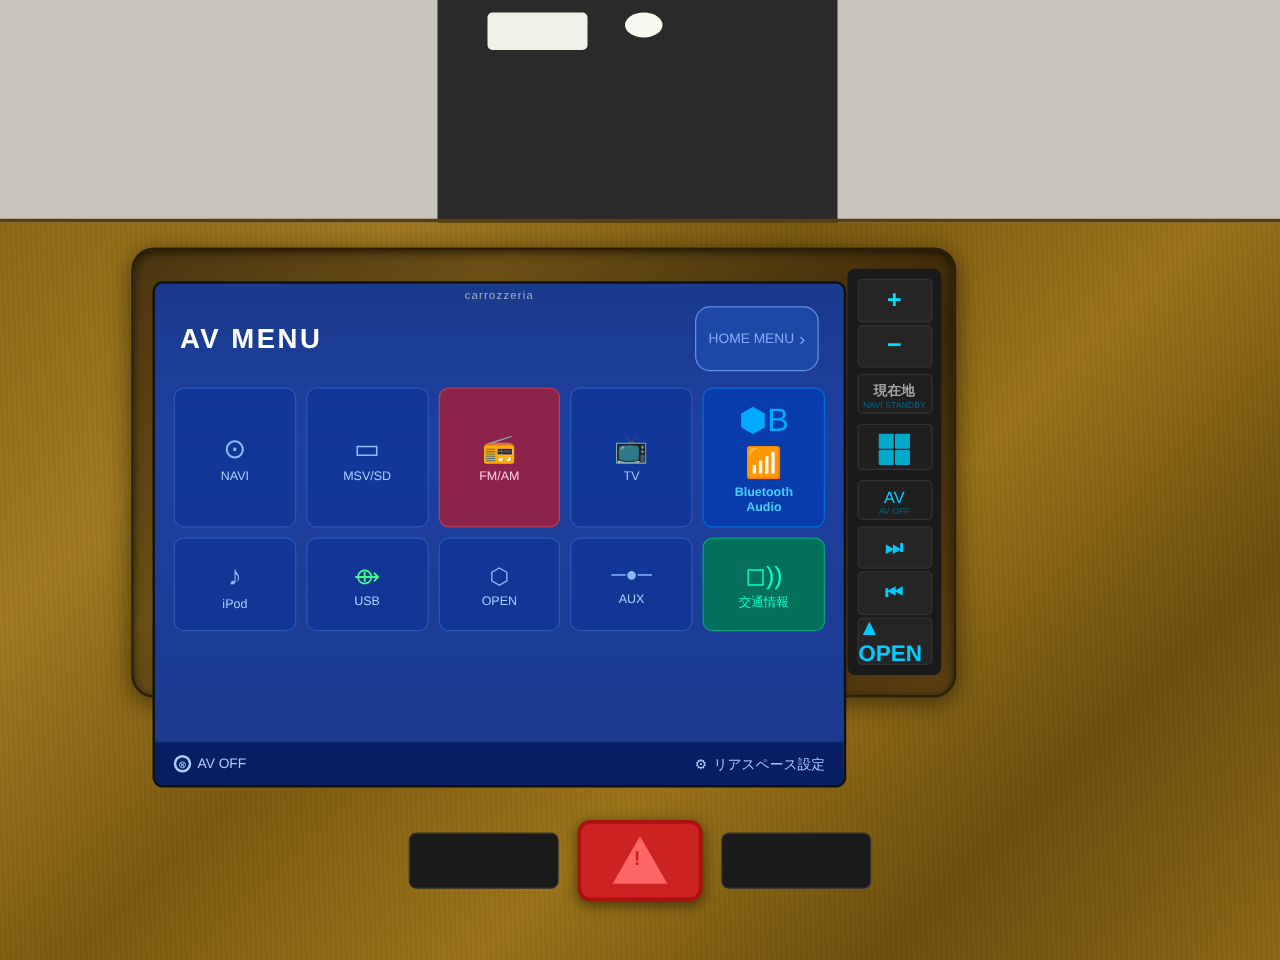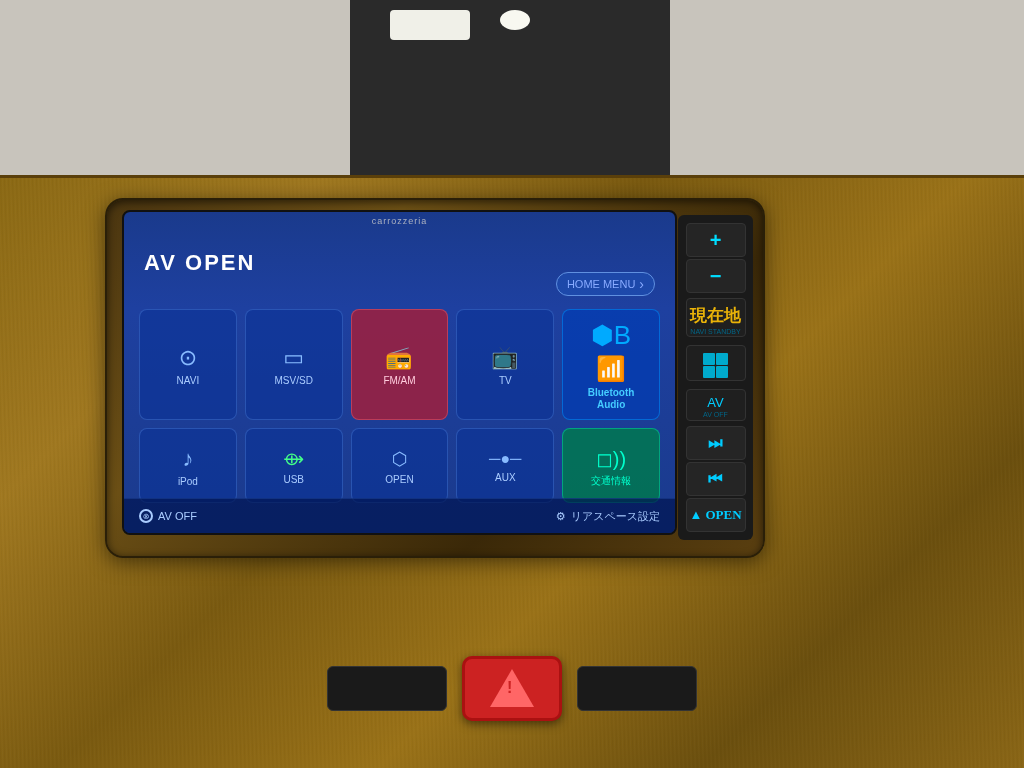--- a/index.html
+++ b/index.html
@@ -81,24 +81,24 @@
       height: 360px;
       background: linear-gradient(135deg, #4a3510 0%, #6b4f15 30%, #3a2808 70%, #5a3f10 100%);
       border-radius: 18px;
       border: 2px solid #2a1f08;
       box-shadow: inset 0 2px 8px rgba(0,0,0,0.6), 0 4px 20px rgba(0,0,0,0.5);
     }
 
     
     .screen {
       position: absolute;
-      top: 10px;
+      top: 25px;
       left: 15px;
       width: 555px;
-      height: 325px;
+      height: 405px;
       background: linear-gradient(180deg, #1a3a8c 0%, #1e40a0 30%, #1a3a8c 100%);
       border-radius: 8px;
       overflow: hidden;
       border: 2px solid #111;
     }
 
     .screen-brand {
       position: absolute;
       top: 4px;
       left: 50%;
@@ -120,27 +120,26 @@
       color: #ffffff;
       font-size: 22px;
       font-weight: bold;
       letter-spacing: 2px;
     }
 
     .home-menu-btn {
       background: rgba(30, 80, 180, 0.6);
       border: 1px solid #6090e0;
       border-radius: 12px;
-      padding: 3px 10px;
+      padding: 17px 10px;
       color: #88aaff;
       font-size: 11px;
       display: flex;
       align-items: center;
       gap: 4px;
-      margin-top: 42px;
     }
 
     .home-menu-btn::after {
       content: '›';
       font-size: 14px;
     }
 
     
     .menu-grid {
       display: grid;
@@ -306,22 +305,22 @@
     .ctrl-btn-group .ctrl-inner {
       width: 100%;
       padding: 5px 0;
       display: flex;
       flex-direction: column;
       align-items: center;
       gap: 1px;
     }
 
     .ctrl-label-jp {
-      color: #eab308;
-      font-size: 17px;
+      color: #a3a3a3;
+      font-size: 11px;
       font-weight: bold;
     }
 
     .ctrl-sub {
       color: #006688;
       font-size: 7px;
     }
 
     .ctrl-icon-grid {
       display: grid;
@@ -406,21 +405,21 @@
 
 <div class="dashboard">
 
   <div class="head-unit-bezel">
 
     <div class="screen">
 
       <div class="screen-brand">carrozzeria</div>
 
       <div class="screen-title-bar">
-        <div class="av-menu-title">AV OPEN</div>
+        <div class="av-menu-title">AV MENU</div>
         <div class="home-menu-btn">HOME MENU</div>
       </div>
 
       <div class="menu-grid">
 
         <div class="menu-btn">
           <div class="menu-btn-icon">⊙</div>
           <div class="menu-btn-label">NAVI</div>
         </div>
 
@@ -517,21 +516,21 @@
 
       <div class="ctrl-btn">
         <span>⏭</span>
       </div>
 
       <div class="ctrl-btn">
         <span>⏮</span>
       </div>
 
       <div class="ctrl-btn">
-        <span style="font-size:13px;font-family:Liberation Serif, serif;">▲ OPEN</span>
+        <span style="font-size:18px;">▲ OPEN</span>
       </div>
 
     </div>
 
   </div>
 
   <div class="bottom-area">
     <div class="bottom-btn-dark"></div>
     <div class="hazard-btn">
       <div class="hazard-triangle"></div>

